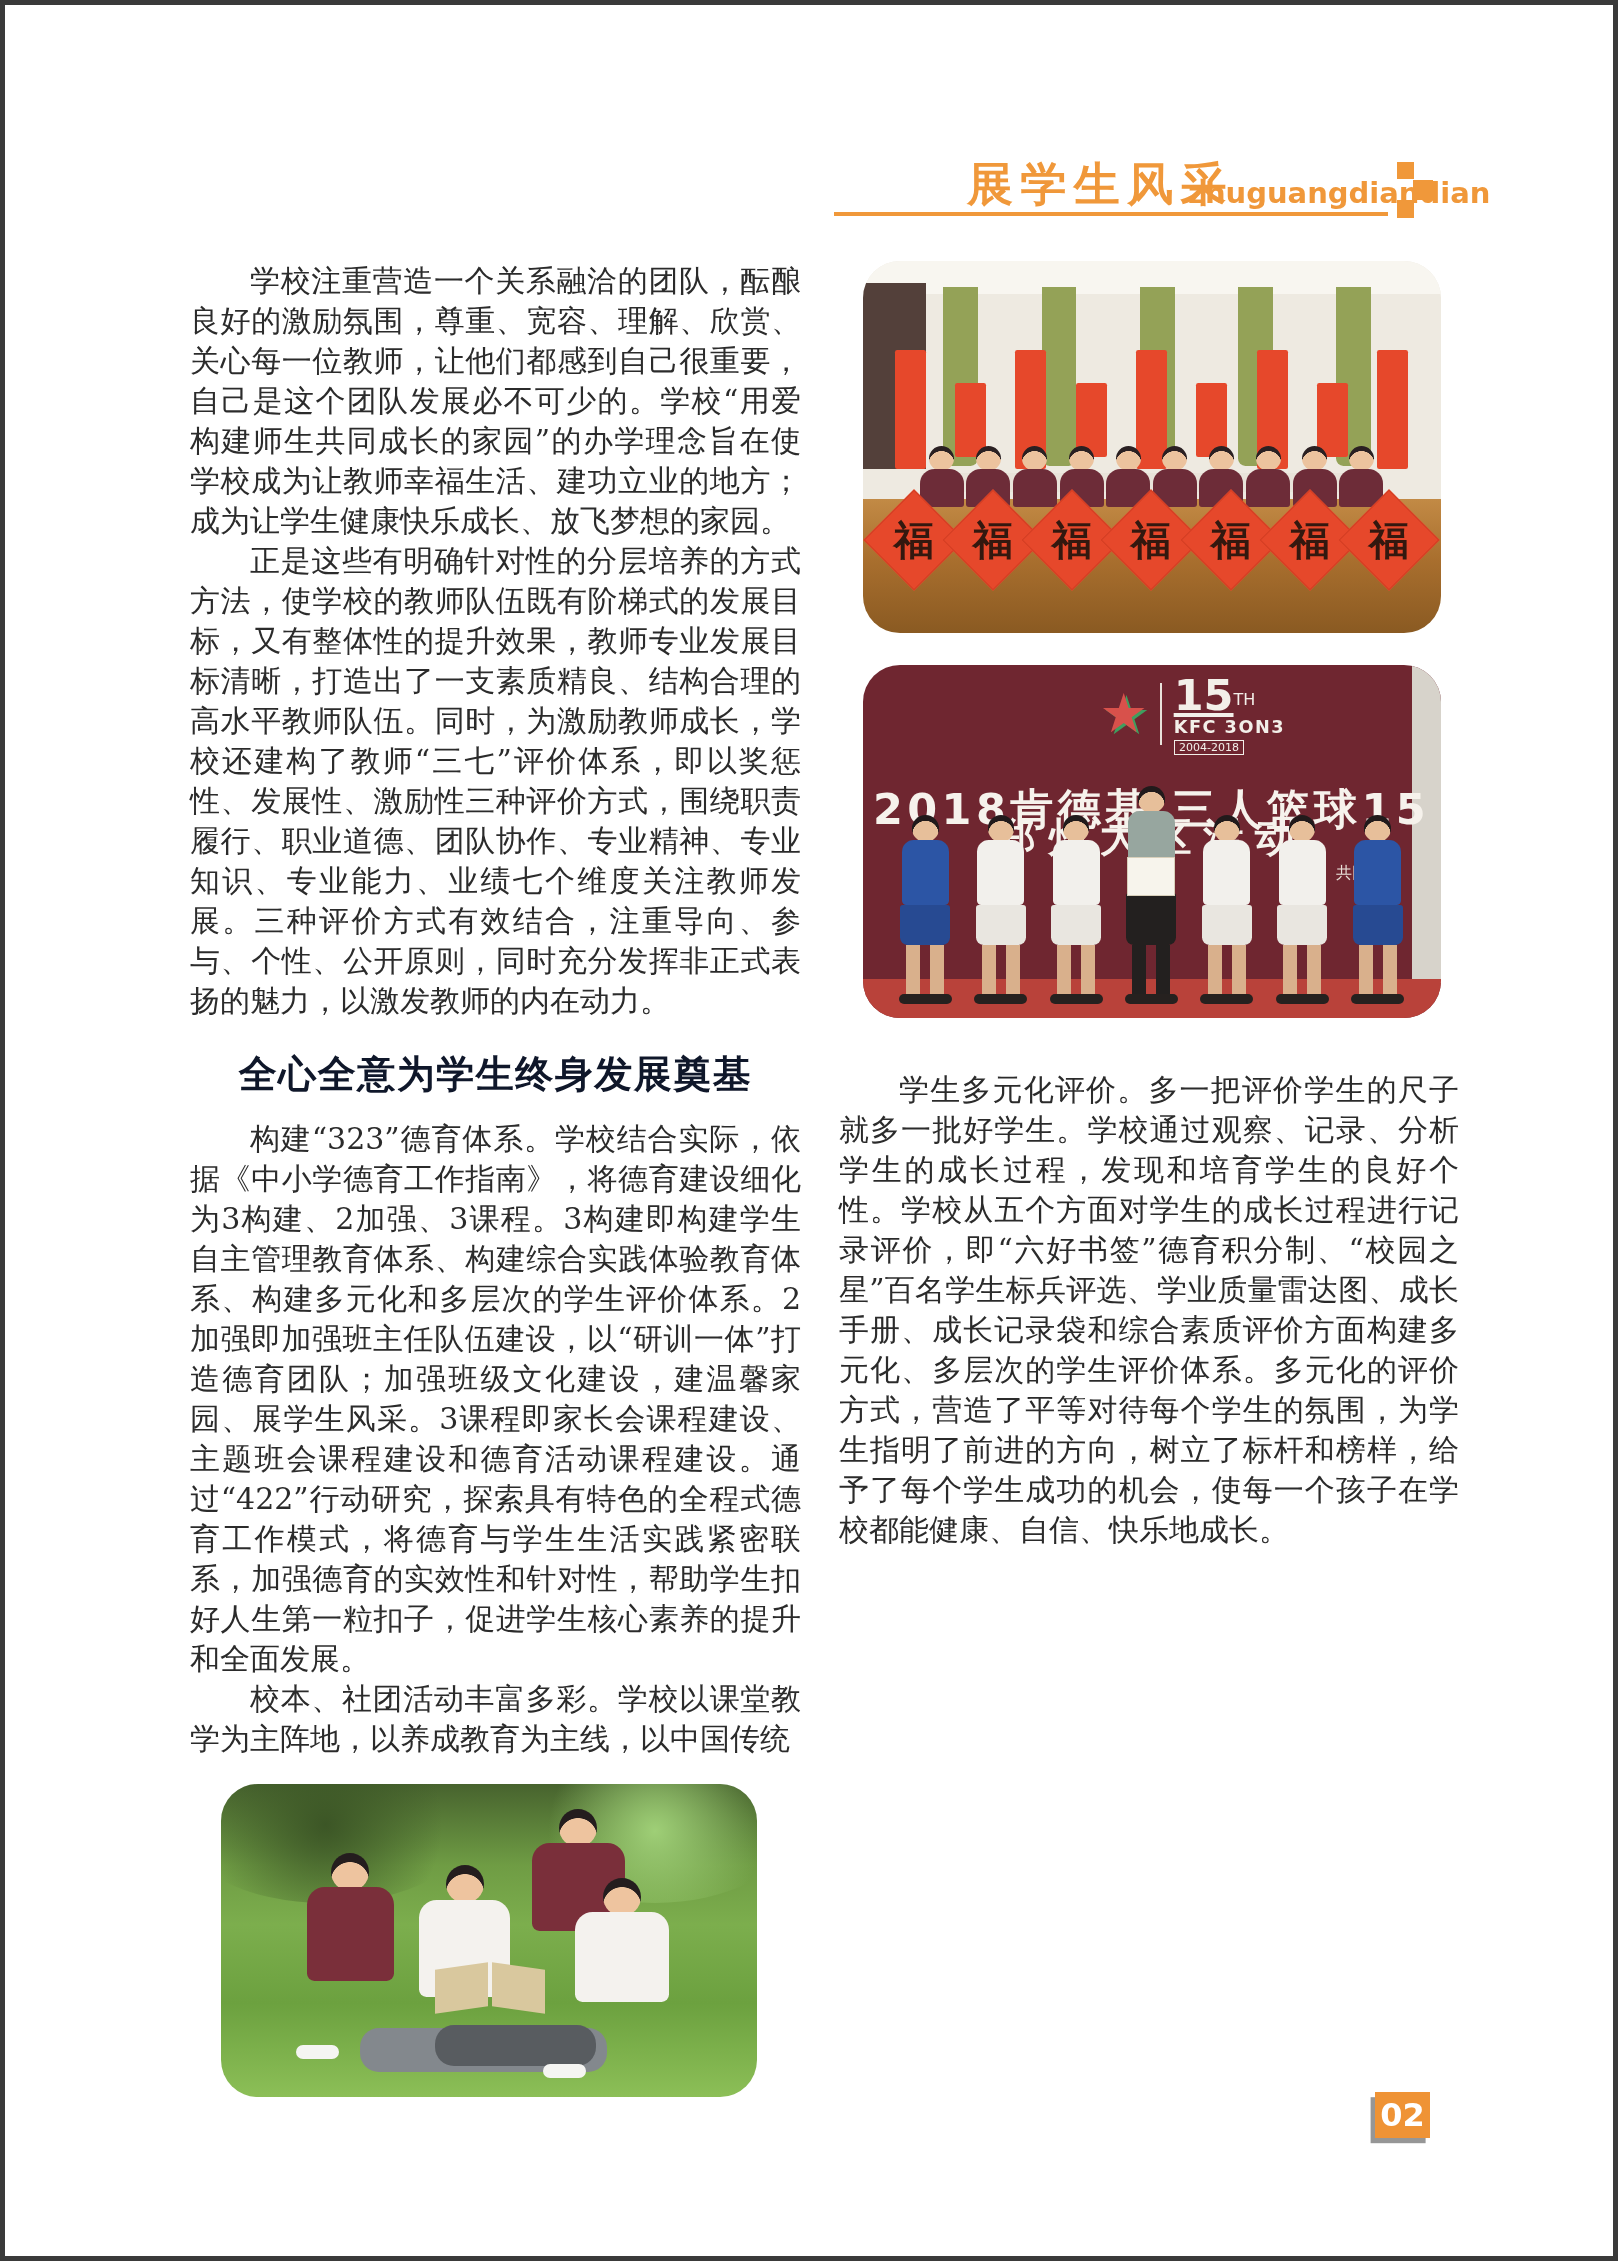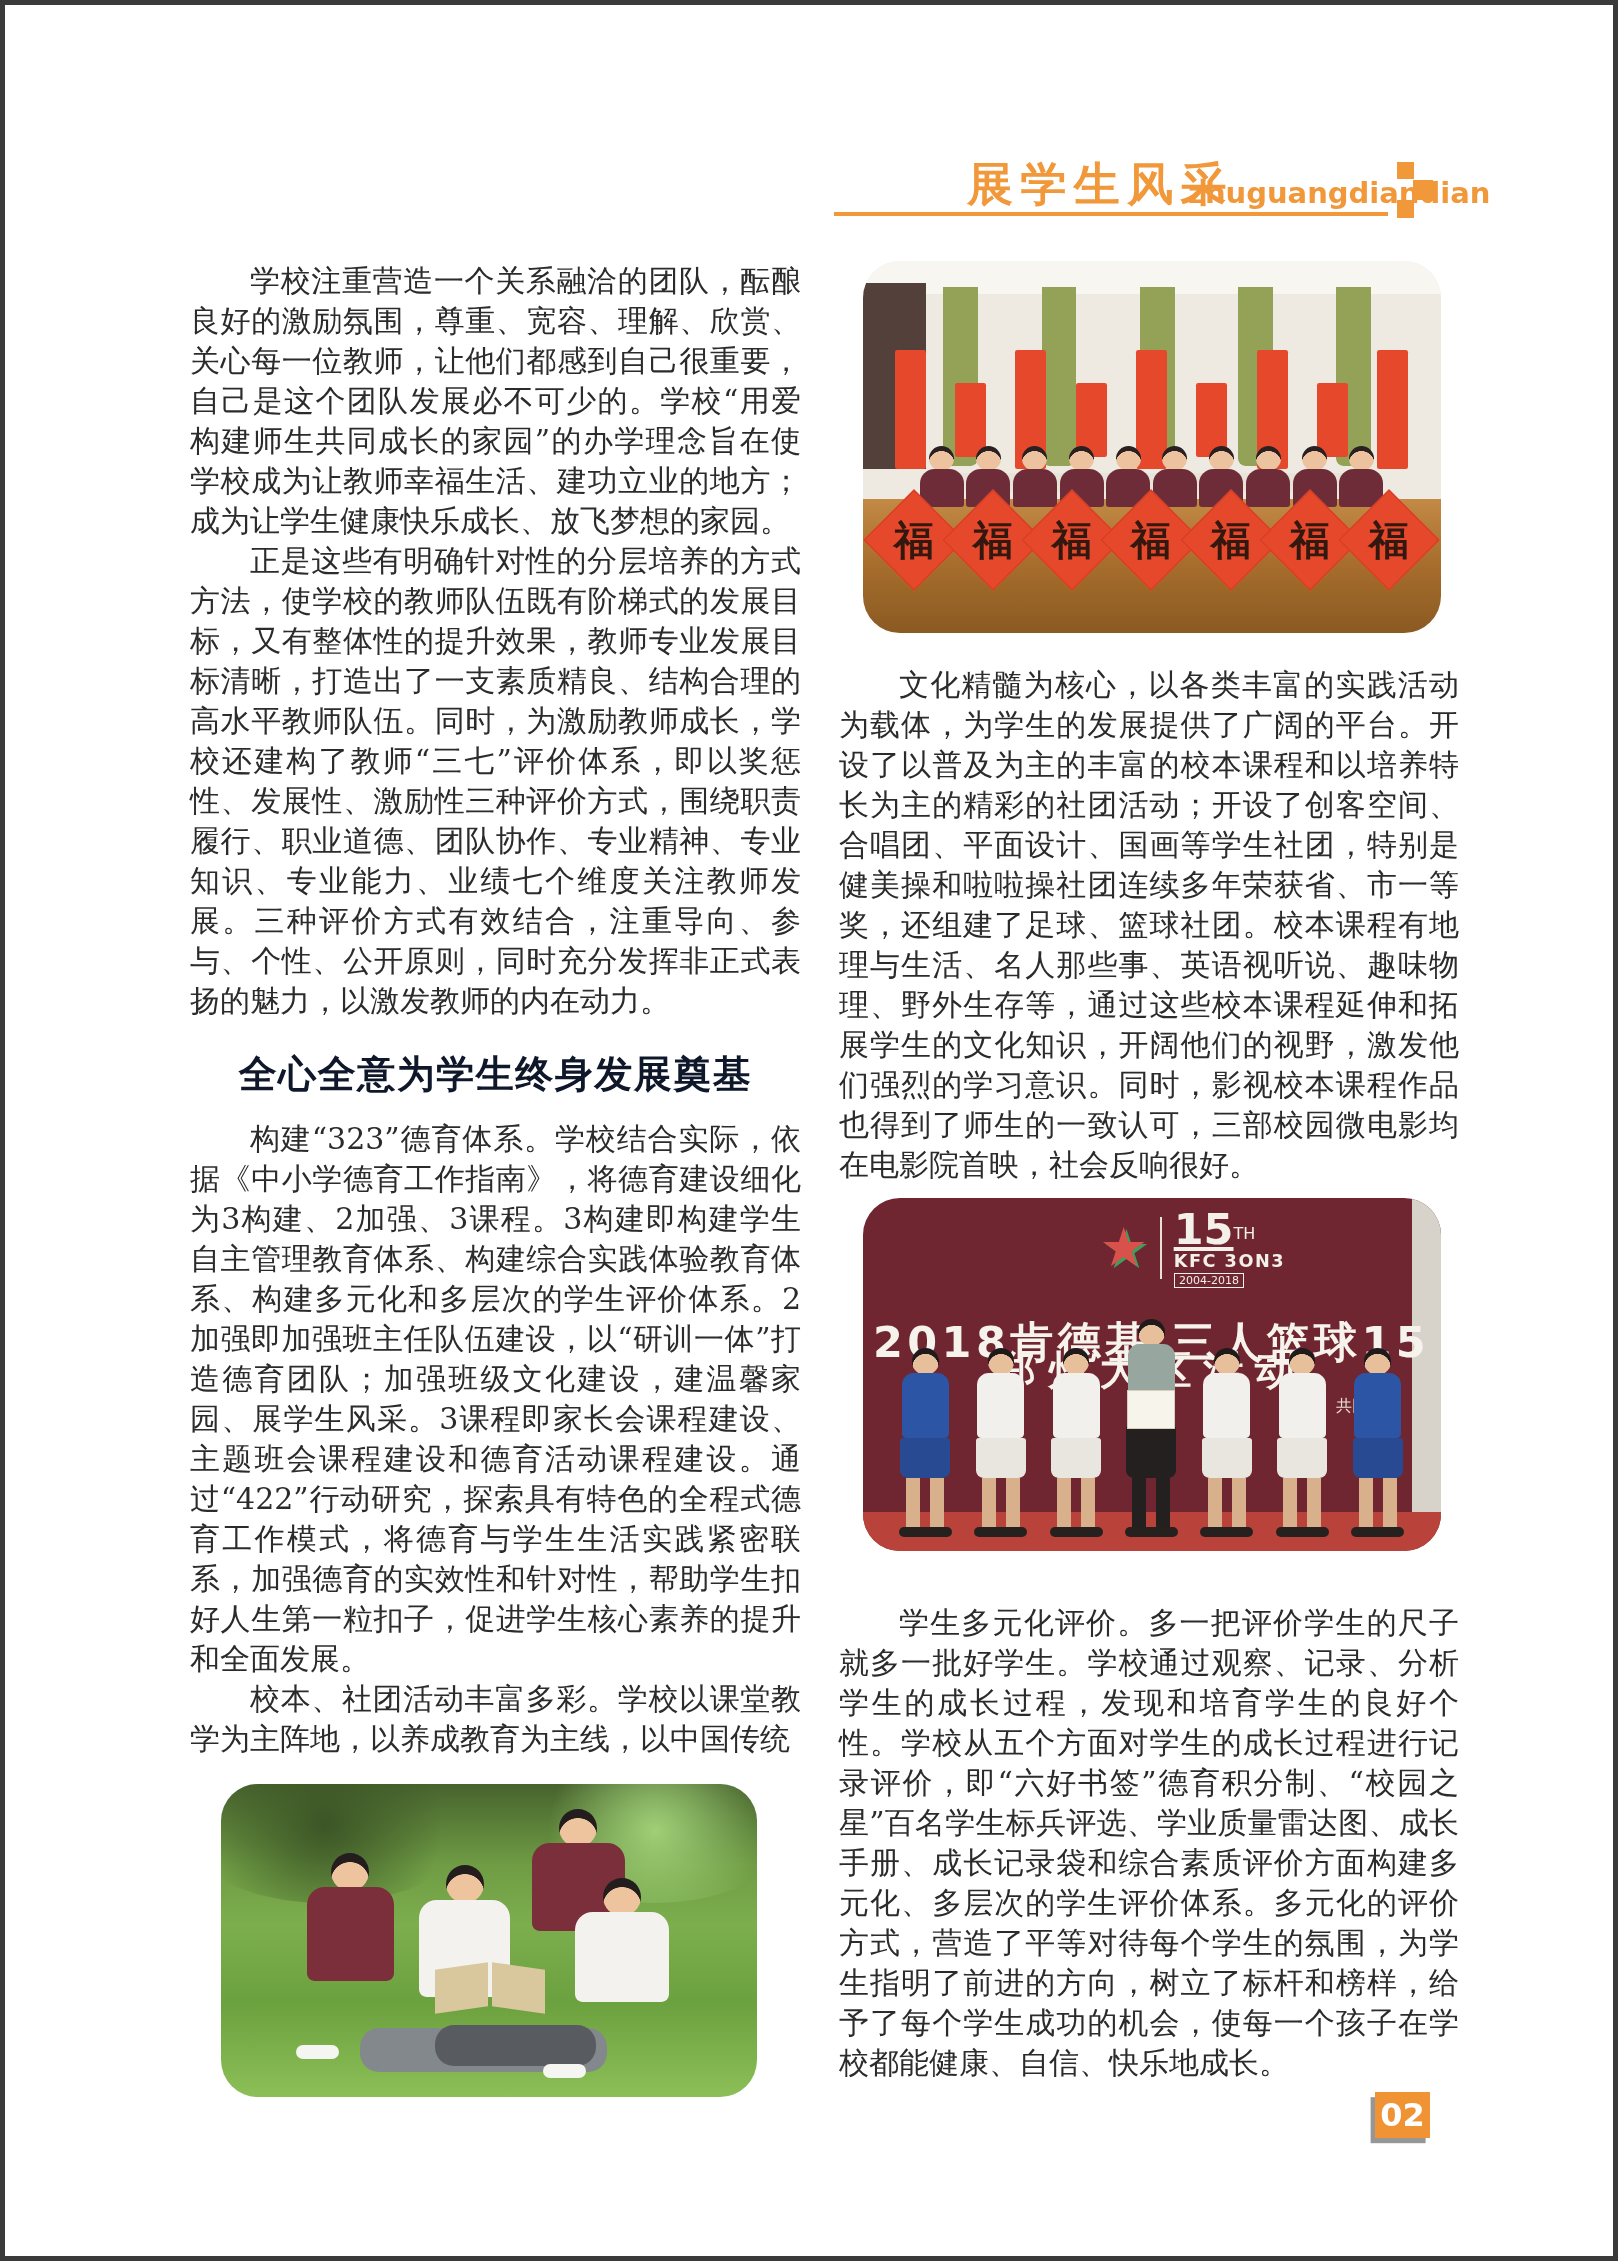--- a/index.html
+++ b/index.html
@@ -282,21 +282,20 @@
           </div>
         <div class="fu-diamond">
             <span class="fu-char">福</span>
           </div>
         <div class="fu-diamond">
             <span class="fu-char">福</span>
           </div>
       </div>
     </div>
 
-    <p class="body-text">文化精髓为核心，以各类丰富的实践活动为载体，为学生的发展提供了广阔的平台。开设了以普及为主的丰富的校本课程和以培养特长为主的精彩的社团活动；开设了创客空间、合唱团、平面设计、国画等学生社团，特别是健美操和啦啦操社团连续多年荣获省、市一等奖，还组建了足球、篮球社团。校本课程有地理与生活、名人那些事、英语视听说、趣味物理、野外生存等，通过这些校本课程延伸和拓展学生的文化知识，开阔他们的视野，激发他们强烈的学习意识。同时，影视校本课程作品也得到了师生的一致认可，三部校园微电影均在电影院首映，社会反响很好。</p>
 
     <div class="photo photo-basketball">
       <div class="p2-wall"></div>
       <div class="p2-floor"></div>
 
       <div class="p2-logo">
         <span class="p2-star">★</span>
         <div class="p2-logo-div"></div>
         <div class="p2-logo-txt">
           <span class="p2-logo-15">15</span><span class="p2-logo-th">TH</span>

